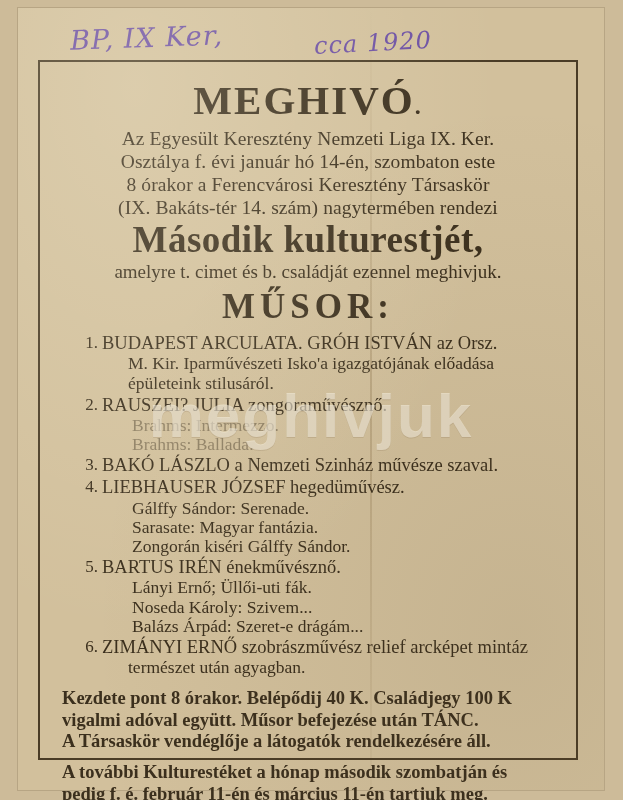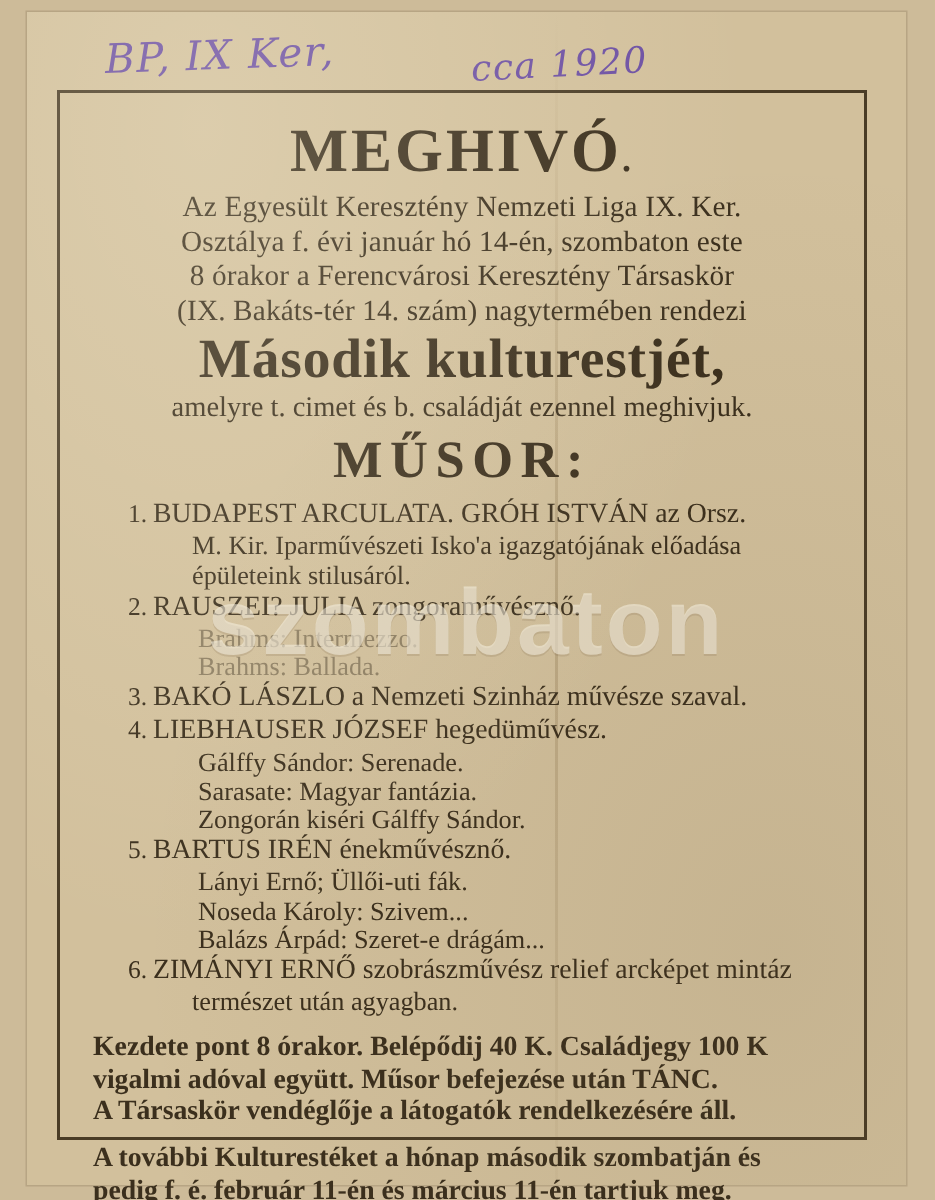--- a/index.html
+++ b/index.html
@@ -269,15 +269,15 @@
           <p>
             </p>
             <div>A további Kulturestéket a hónap második szombatján és</div>
             <div>pedig f. é. február 11-én és március 11-én tartjuk meg.</div>
           <p></p>
         </div>
 
       </div>
     </div>
 
-    <div class="watermark">szombaton</div>
+    <div class="watermark">meghivjuk</div>
   </div>
 </div>
 
 </body></html>

